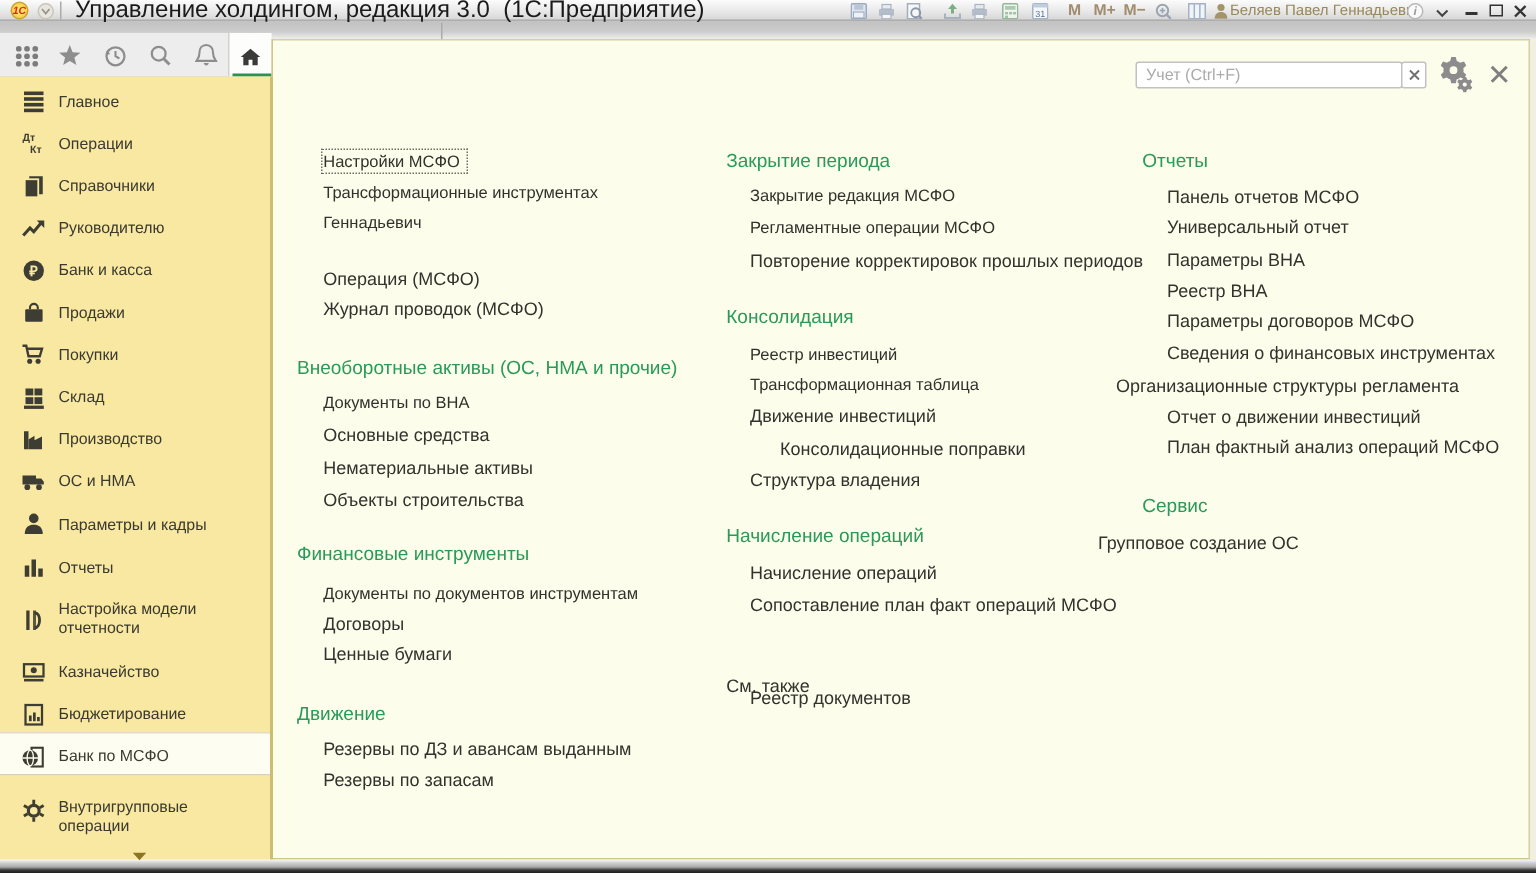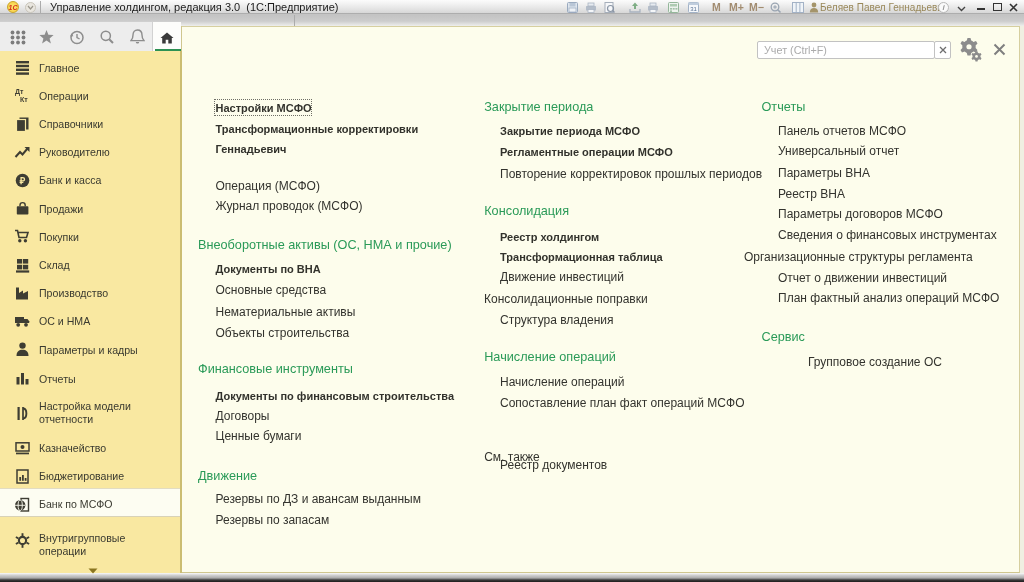--- a/index.html
+++ b/index.html
@@ -7,21 +7,21 @@
 #band{position:absolute;left:0;top:15px;width:1024px;height:11px;background:linear-gradient(180deg,#c3c3c3,#cccccc 55%,#eeeeec 100%)}
 #iconbar{position:absolute;left:0;top:22px;width:181px;height:29px;background:#ededed}
 #tab{position:absolute;left:152px;top:22px;width:29px;height:29px;background:#fdfdfb}
 #tabline{position:absolute;left:155px;top:49px;width:26px;height:2px;background:#2d9153}
 #sidebar{position:absolute;left:0;top:51px;width:182px;height:524px;background:#f9e8a1;border-right:2px solid #cbbd72}
 #selrow{position:absolute;left:0;top:488px;width:180px;height:29px;background:#fdfdf2;border-top:1px solid #e2dcc2;border-bottom:1px solid #d8d2b8}
 #content{position:absolute;left:182px;top:26px;width:838px;height:547px;background:#fdfdec;border-top:1px solid #d6cf9f;border-right:1px solid #d6cf9f;border-bottom:1px solid #cfc68e}
 #rframe{position:absolute;left:1020px;top:26px;width:4px;height:547px;background:#f0efe2}
 #bottom{position:absolute;left:0;top:573px;width:1024px;height:9px;background:linear-gradient(180deg,#fafafa,#d0d0d0 25%,#ababab 55%,#3a3a3a 78%,#1d1d1d)}
 .r{position:absolute;white-space:nowrap;font-size:12px;line-height:16px;color:#33332e}
-.b{font-weight:bold;color:#32322c;font-size:11px}
+.b{font-weight:normal;color:#32322c;font-size:11px}
 .h{position:absolute;white-space:nowrap;font-size:12.7px;line-height:18px;color:#2a9a58}
 .m{position:absolute;white-space:nowrap;font-size:10.6px;line-height:14px;color:#3a3a30;left:39px}
 .mi{position:absolute;left:14px;width:17px;height:17px}
 .ti{position:absolute;top:2px}
 .tt{position:absolute;font-size:10.5px;line-height:11px;top:2px;color:#a28c70;font-weight:bold}
 #focusbox{position:absolute;left:214px;top:99px;width:98px;height:17px;border:1px dotted #6e6e66}
 </style></head>
 <body>
 <div id="band"></div>
 <div id="title"></div>
@@ -35,21 +35,21 @@
 <div id="selrow"></div>
 <div id="content"></div>
 <div id="rframe"></div>
 <div id="bottom"></div>
 <div style="position:absolute;left:7px;top:1px;width:12px;height:12px;border-radius:50%;background:radial-gradient(#ffe973,#f4c93d);border:1px solid #caa52a;text-align:center;font-size:7px;line-height:11px;font-weight:bold;color:#d42f1e;font-style:italic">1С</div>
 <div style="position:absolute;left:25px;top:2px;width:11px;height:11px;border-radius:50%;background:#e9e6df;border:1px solid #c9c5ba"></div>
 <svg style="position:absolute;left:27px;top:5px" width="7" height="6">
     <path d="M1 1 L3.5 4 L6 1" fill="none" stroke="#9a968c" stroke-width="1.2"></path>
   </svg>
 <div style="position:absolute;left:40px;top:1px;width:1px;height:12px;background:#ababab"></div>
-<div style="position:absolute;left:50px;top:1px;font-size:11px;line-height:12px;color:#1b1b1b">Управление холдингом, редакция 3.0&nbsp; (1С:Предприятие)</div>
+<div style="position:absolute;left:50px;top:1px;font-size:16px;line-height:12px;color:#1b1b1b">Управление холдингом, редакция 3.0&nbsp; (1С:Предприятие)</div>
 <svg class="ti" style="left:567px" width="11" height="11">
     <rect x="0.5" y="0.5" width="10" height="10" rx="1" fill="#dfe6ee" stroke="#9aaabf"></rect>
     <rect x="2.5" y="1" width="6" height="3.5" fill="#b9c6d6"></rect>
     <rect x="2" y="6" width="7" height="4" fill="#eef2f6" stroke="#9aaabf" stroke-width="0.7"></rect>
   </svg>
 <svg class="ti" style="left:585px" width="12" height="11">
     <rect x="1" y="4" width="10" height="4.5" rx="0.5" fill="#b4bdc9"></rect>
     <rect x="3" y="1" width="6" height="3" fill="#e7ebf0" stroke="#aab4c2" stroke-width="0.8"></rect>
     <rect x="3" y="7.5" width="6" height="3" fill="#f4f6f8" stroke="#aab4c2" stroke-width="0.8"></rect>
   </svg>
@@ -281,57 +281,57 @@
       <path d="M-1 -4.2 L1 -4.2 L1.4 -2.7 A3.4 3.4 0 0 1 2.6 -2 L4 -2.6 L5 -0.9 L3.9 0.2 A3.4 3.4 0 0 1 3.9 1.6 L5 2.7 L4 4.4 L2.6 3.8 A3.4 3.4 0 0 1 1.4 4.5 L1 6 L-1 6 L-1.4 4.5 A3.4 3.4 0 0 1 -2.6 3.8 L-4 4.4 L-5 2.7 L-3.9 1.6 A3.4 3.4 0 0 1 -3.9 0.2 L-5 -0.9 L-4 -2.6 L-2.6 -2 L-1.4 -2.7 Z" fill="#8c8c8c"></path>
       <circle cx="0" cy="0.9" r="1.4" fill="#fdfdec"></circle>
     </g>
   </svg>
 <svg style="position:absolute;left:993px;top:42.5px" width="13" height="13">
     <path d="M1.5 1.5 L11.5 11.5 M11.5 1.5 L1.5 11.5" stroke="#7f7f7f" stroke-width="2"></path>
   </svg>
 
 <div id="focusbox"></div>
 <div class="r b" style="left:215.5px;top:99.8px">Настройки МСФО</div>
-<div class="r b" style="left:215.5px;top:121.1px">Трансформационные корректировки</div>
+<div class="r b" style="left:215.5px;top:121.1px">Трансформационные инструментах</div>
 <div class="r b" style="left:215.5px;top:140.5px">Геннадьевич</div>
 <div class="r" style="left:215.5px;top:177.7px">Операция (МСФО)</div>
 <div class="r" style="left:215.5px;top:198.2px">Журнал проводок (МСФО)</div>
 <div class="h" style="left:198px;top:235.7px">Внеоборотные активы (ОС, НМА и прочие)</div>
 <div class="r b" style="left:215.5px;top:260.7px">Документы по ВНА</div>
 <div class="r" style="left:215.5px;top:282.1px">Основные средства</div>
 <div class="r" style="left:215.5px;top:304px">Нематериальные активы</div>
 <div class="r" style="left:215.5px;top:325px">Объекты строительства</div>
 <div class="h" style="left:198px;top:360.4px">Финансовые инструменты</div>
-<div class="r b" style="left:215.5px;top:387.9px">Документы по финансовым строительства</div>
+<div class="r b" style="left:215.5px;top:387.9px">Документы по документов инструментам</div>
 <div class="r" style="left:215.5px;top:407.7px">Договоры</div>
 <div class="r" style="left:215.5px;top:428.1px">Ценные бумаги</div>
 <div class="h" style="left:198px;top:466.6px">Движение</div>
 <div class="r" style="left:215.5px;top:491px">Резервы по ДЗ и авансам выданным</div>
 <div class="r" style="left:215.5px;top:511.8px">Резервы по запасам</div>
 
 <div class="h" style="left:484.2px;top:97.5px">Закрытие периода</div>
-<div class="r b" style="left:500px;top:122.5px">Закрытие периода МСФО</div>
+<div class="r b" style="left:500px;top:122.5px">Закрытие редакция МСФО</div>
 <div class="r b" style="left:500px;top:144.4px">Регламентные операции МСФО</div>
 <div class="r" style="left:500px;top:165.5px">Повторение корректировок прошлых периодов</div>
 <div class="h" style="left:484.2px;top:202.4px">Консолидация</div>
-<div class="r b" style="left:500px;top:228.6px">Реестр холдингом</div>
+<div class="r b" style="left:500px;top:228.6px">Реестр инвестиций</div>
 <div class="r b" style="left:500px;top:249.4px">Трансформационная таблица</div>
 <div class="r" style="left:500px;top:269px">Движение инвестиций</div>
-<div class="r" style="left:484px;top:290.9px">Консолидационные поправки</div>
+<div class="r" style="left:520px;top:290.9px">Консолидационные поправки</div>
 <div class="r" style="left:500px;top:312px">Структура владения</div>
 <div class="h" style="left:484.2px;top:348px">Начисление операций</div>
 <div class="r" style="left:500px;top:374.4px">Начисление операций</div>
 <div class="r" style="left:500px;top:395.4px">Сопоставление план факт операций МСФО</div>
 <div class="r" style="left:484.2px;top:449px">См. также</div>
 <div class="r" style="left:500px;top:457px">Реестр документов</div>
 
 <div class="h" style="left:761.5px;top:97.5px">Отчеты</div>
 <div class="r" style="left:778px;top:122.6px">Панель отчетов МСФО</div>
 <div class="r" style="left:778px;top:143.2px">Универсальный отчет</div>
 <div class="r" style="left:778px;top:164.6px">Параметры ВНА</div>
 <div class="r" style="left:778px;top:185.5px">Реестр ВНА</div>
 <div class="r" style="left:778px;top:206.1px">Параметры договоров МСФО</div>
 <div class="r" style="left:778px;top:227px">Сведения о финансовых инструментах</div>
 <div class="r" style="left:744px;top:249.4px">Организационные структуры регламента</div>
 <div class="r" style="left:778px;top:270px">Отчет о движении инвестиций</div>
 <div class="r" style="left:778px;top:290.3px">План фактный анализ операций МСФО</div>
 <div class="h" style="left:761.5px;top:328.1px">Сервис</div>
-<div class="r" style="left:808px;top:353.8px">Групповое создание ОС</div>
+<div class="r" style="left:732px;top:353.8px">Групповое создание ОС</div>
 
 </body></html>

